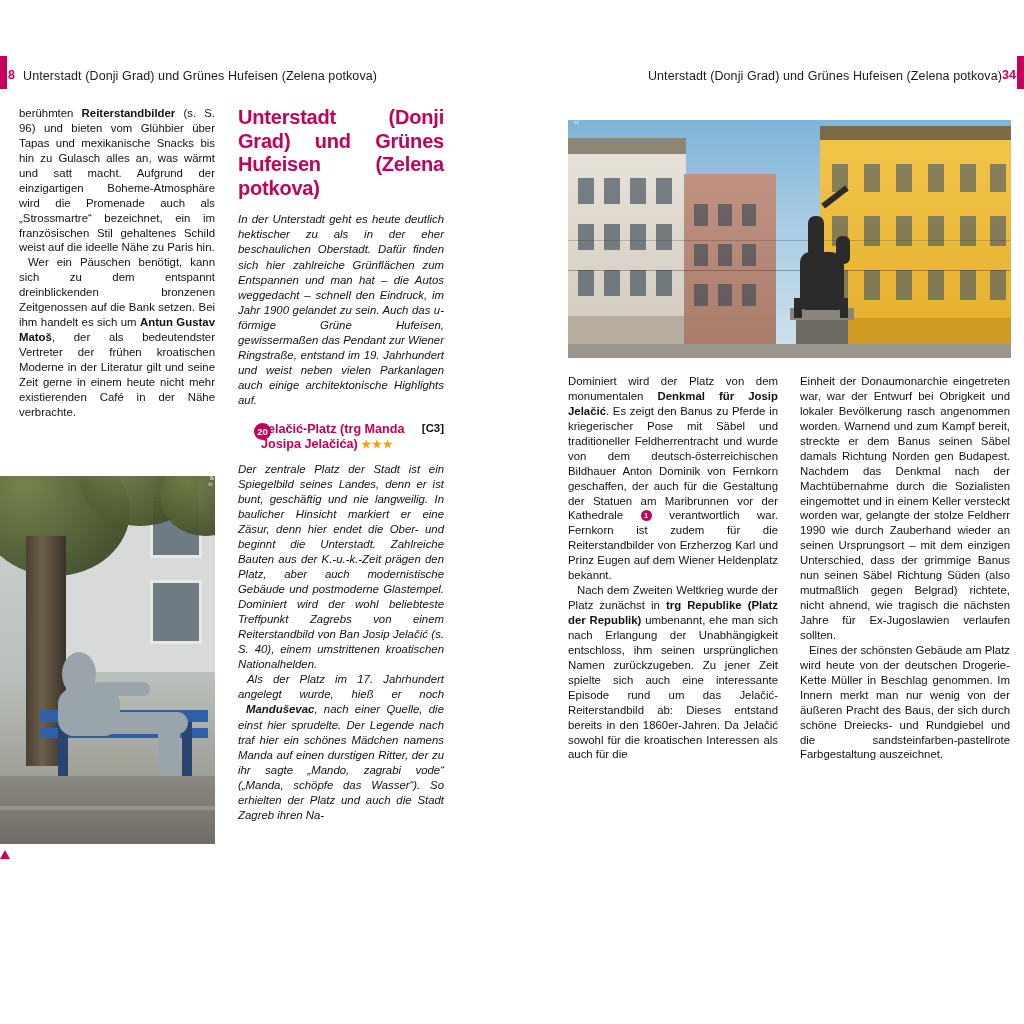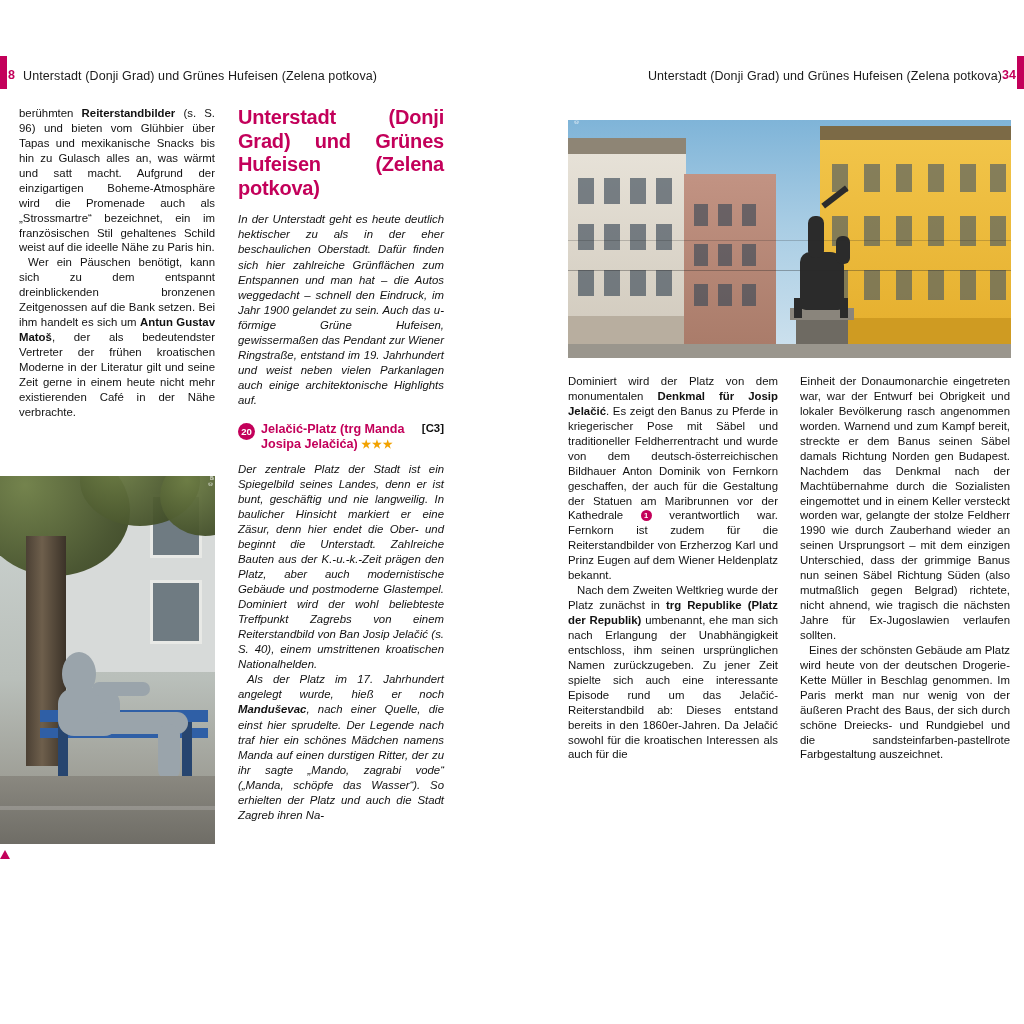--- a/index.html
+++ b/index.html
@@ -94,21 +94,21 @@
     position: relative;
     margin: 0 0 9px 0;
     padding-left: 23px;
     font-size: 12.6px;
     font-weight: bold;
     line-height: 1.22;
     color: #c3005a;
   }
   .poi-num {
     position: absolute;
-    left: 0;
+    left: 16px;
     top: 1px;
     width: 17px;
     height: 17px;
     border-radius: 50%;
     background: #c3005a;
     color: #fff;
     font-size: 9.6px;
     font-weight: bold;
     line-height: 17px;
     text-align: center;
@@ -127,21 +127,21 @@
 
   .poi-body {
     font-style: italic;
     text-align: justify;
     font-size: 11.4px;
     line-height: 1.32;
   }
   .poi-body p + p { text-indent: 9px; }
 
   b, .bold { font-weight: bold; }
-  .poi-body b { font-weight: bold; font-style: italic; }
+  .poi-body b { font-weight: bold; font-style: italic; margin-left: 8px; }
 
   .inline-num {
     display: inline-block;
     width: 11px;
     height: 11px;
     border-radius: 50%;
     background: #c3005a;
     color: #fff;
     font-size: 7.6px;
     font-style: normal;
@@ -282,21 +282,21 @@
     </div>
   </div>
 
   <div class="col" id="col3">
     <p>Dominiert wird der Platz von dem monumentalen <b>Denkmal für Josip Jelačić</b>. Es zeigt den Banus zu Pferde in kriegerischer Pose mit Säbel und traditioneller Feldherrentracht und wurde von dem deutsch-österreichischen Bildhauer Anton Dominik von Fernkorn geschaffen, der auch für die Gestaltung der Statuen am Maribrunnen vor der Kathedrale <span class="inline-num">1</span> verantwortlich war. Fernkorn ist zudem für die Reiterstandbilder von Erzherzog Karl und Prinz Eugen auf dem Wiener Heldenplatz bekannt.</p>
     <p>Nach dem Zweiten Weltkrieg wurde der Platz zunächst in <b>trg Republike (Platz der Republik)</b> umbenannt, ehe man sich nach Erlangung der Unabhängigkeit entschloss, ihm seinen ursprünglichen Namen zurückzugeben. Zu jener Zeit spielte sich auch eine interessante Episode rund um das Jelačić-Reiterstandbild ab: Dieses entstand bereits in den 1860er-Jahren. Da Jelačić sowohl für die kroatischen Interessen als auch für die</p>
   </div>
 
   <div class="col" id="col4">
     <p>Einheit der Donaumonarchie eingetreten war, war der Entwurf bei Obrigkeit und lokaler Bevölkerung rasch angenommen worden. Warnend und zum Kampf bereit, streckte er dem Banus seinen Säbel damals Richtung Norden gen Budapest. Nachdem das Denkmal nach der Machtübernahme durch die Sozialisten eingemottet und in einem Keller versteckt worden war, gelangte der stolze Feldherr 1990 wie durch Zauberhand wieder an seinen Ursprungsort – mit dem einzigen Unterschied, dass der grimmige Banus nun seinen Säbel Richtung Süden (also mutmaßlich gegen Belgrad) richtete, nicht ahnend, wie tragisch die nächsten Jahre für Ex-Jugoslawien verlaufen sollten.</p>
-    <p>Eines der schönsten Gebäude am Platz wird heute von der deutschen Drogerie-Kette Müller in Beschlag genommen. Im Paris merkt man nur wenig von der äußeren Pracht des Baus, der sich durch schöne Dreiecks- und Rundgiebel und die sandsteinfarben-pastellrote Farbgestaltung auszeichnet.</p>
+    <p>Eines der schönsten Gebäude am Platz wird heute von der deutschen Drogerie-Kette Müller in Beschlag genommen. Im Innern merkt man nur wenig von der äußeren Pracht des Baus, der sich durch schöne Dreiecks- und Rundgiebel und die sandsteinfarben-pastellrote Farbgestaltung auszeichnet.</p>
   </div>
 
   <div class="figure" id="fig-square">
     <div class="photo">
       <div class="sky-grad"></div>
 
       <div class="bldg" style="left:0;top:30px;width:118px;height:208px;background:linear-gradient(180deg,#e7e2d8,#cfc8bb);"></div>
       <div class="bldg" style="left:0;top:18px;width:118px;height:16px;background:#8e8575;"></div>
       <div class="win" style="left:10px;top:58px;width:16px;height:26px;"></div>
       <div class="win" style="left:36px;top:58px;width:16px;height:26px;"></div>

